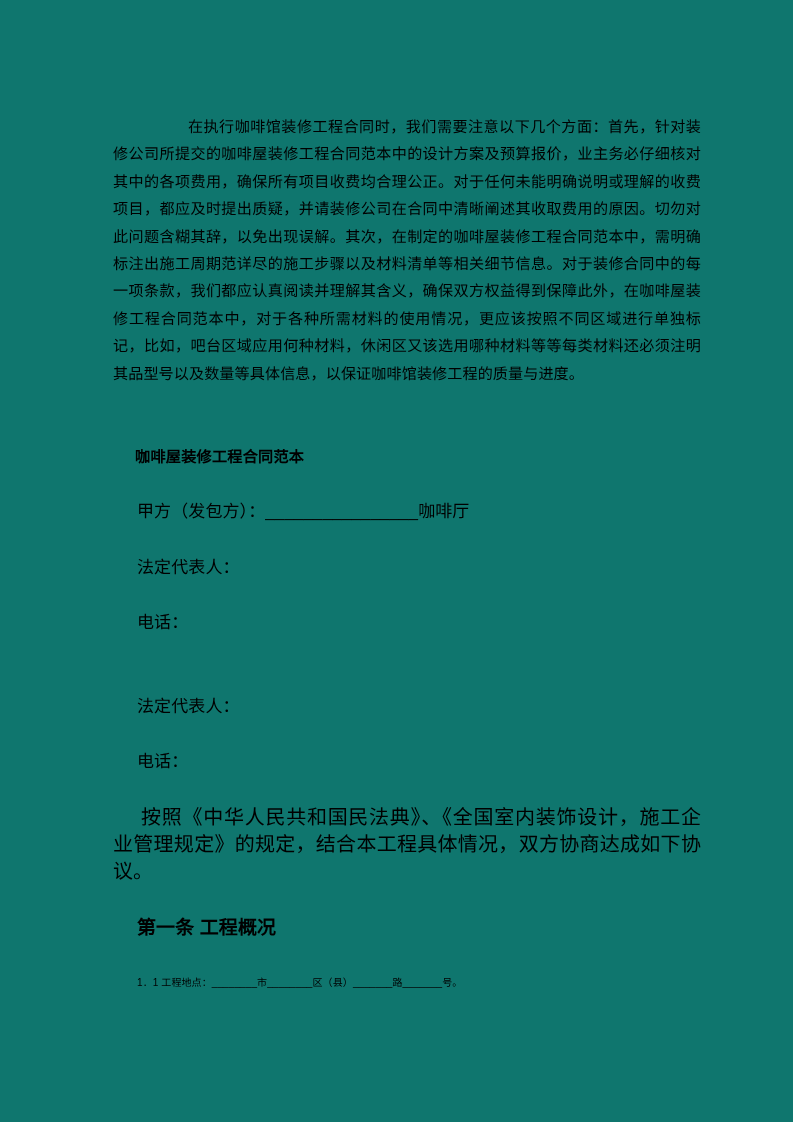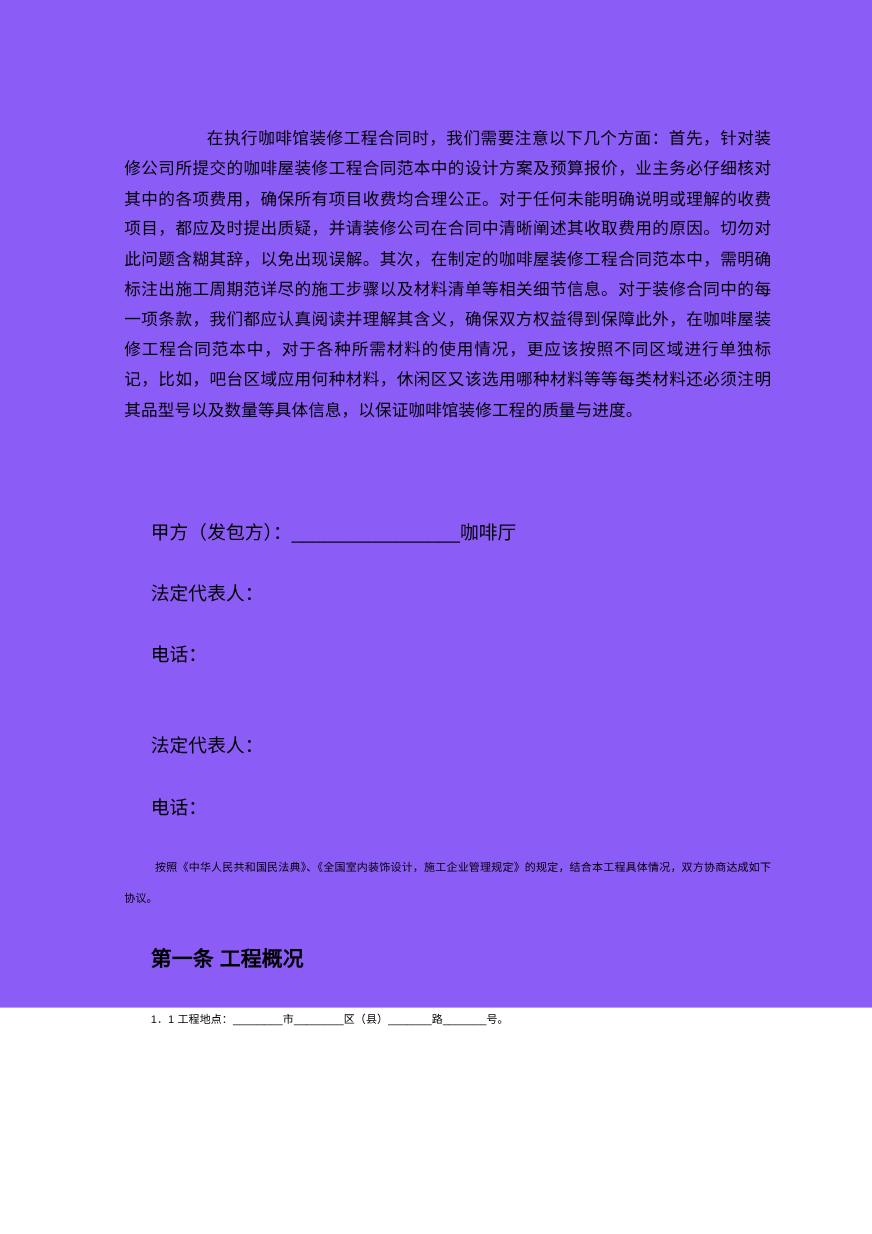--- a/index.html
+++ b/index.html
@@ -16,22 +16,22 @@
     font-family: "Liberation Sans", "DejaVu Sans", sans-serif;
     color: #000000;
     -webkit-font-smoothing: antialiased;
   }
 
   .page {
     position: absolute;
     left: 0;
     top: 0;
     width: 793px;
-    height: 916px;
-    background: #8b5cf6;
+    height: 1122px;
+    background: #0f766e;
     box-sizing: border-box;
     padding: 113px 93px 0 113px;
   }
 
   
   .intro-para {
     font-size: 15.1px;
     line-height: 27.4px;
     text-align: justify;
     text-justify: inter-ideograph;
@@ -58,21 +58,21 @@
     line-height: 27.4px;
     margin: 0;
     padding-left: 24px;
     white-space: nowrap;
     letter-spacing: 0.1px;
   }
 
   .field-gap { height: 28px; }
 
   .legal-para {
-    font-size: 10px;
+    font-size: 20px;
     line-height: 27.4px;
     text-align: justify;
     text-justify: inter-ideograph;
     margin: 0;
     text-indent: 28px;
     letter-spacing: 0.1px;
     word-break: break-all;
     width: 588px;
   }
 
@@ -96,20 +96,21 @@
 </style>
 </head>
 <body>
 
 <div class="page">
 
   <p class="intro-para">在执行咖啡馆装修工程合同时，我们需要注意以下几个方面：首先，针对装修公司所提交的咖啡屋装修工程合同范本中的设计方案及预算报价，业主务必仔细核对其中的各项费用，确保所有项目收费均合理公正。对于任何未能明确说明或理解的收费项目，都应及时提出质疑，并请装修公司在合同中清晰阐述其收取费用的原因。切勿对此问题含糊其辞，以免出现误解。其次，在制定的咖啡屋装修工程合同范本中，需明确标注出施工周期范详尽的施工步骤以及材料清单等相关细节信息。对于装修合同中的每一项条款，我们都应认真阅读并理解其含义，确保双方权益得到保障此外，在咖啡屋装修工程合同范本中，对于各种所需材料的使用情况，更应该按照不同区域进行单独标记，比如，吧台区域应用何种材料，休闲区又该选用哪种材料等等每类材料还必须注明其品型号以及数量等具体信息，以保证咖啡馆装修工程的质量与进度。</p>
 
   <div class="spacer-lg"></div>
 
+  <h1 class="doc-title">咖啡屋装修工程合同范本</h1>
 
   <div class="field-gap"></div>
 
   <p class="field-line">甲方（发包方）：________________咖啡厅</p>
 
   <div class="field-gap"></div>
 
   <p class="field-line">法定代表人：</p>
 
   <div class="field-gap"></div>

